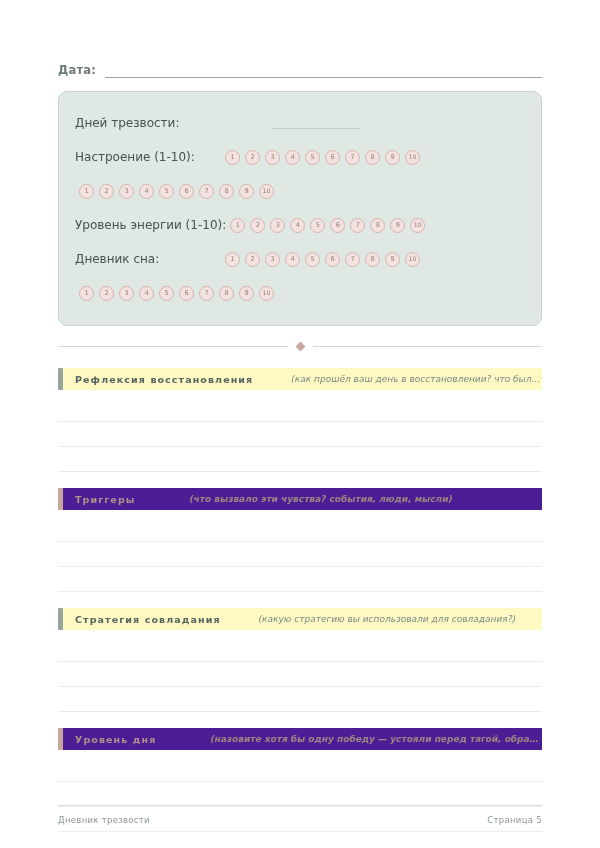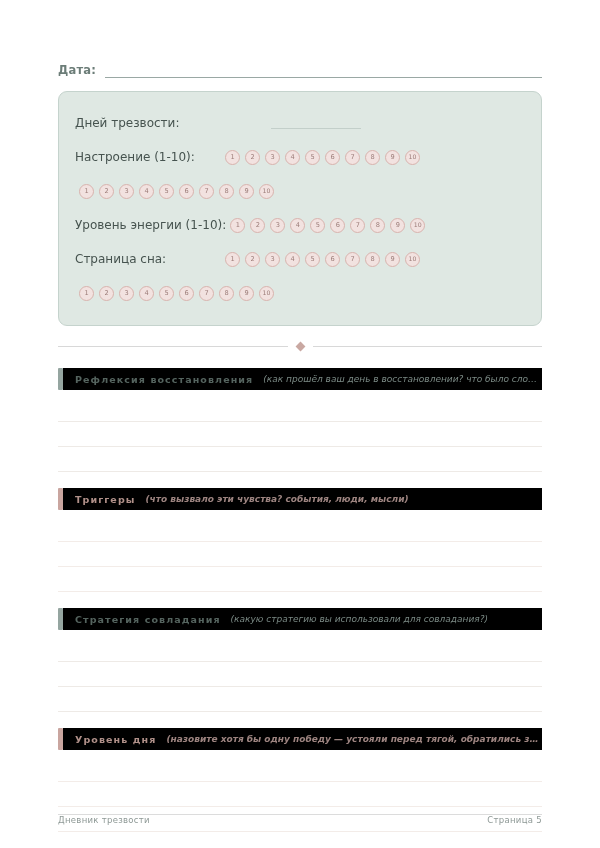--- a/index.html
+++ b/index.html
@@ -155,44 +155,45 @@
     font-style: italic;
     margin-left: 10px;
     white-space: nowrap;
     overflow: hidden;
     text-overflow: ellipsis;
     flex: 1 1 auto;
     min-width: 0;
   }
   
   .sec-green .accent   { background: #95a5a0; }
-  .sec-green .head-body{ background: #000000; }
+  .sec-green .head-body{ background: #fef9c3; gap: 28px; }
   .sec-green .sec-title{ color: #55645f; }
   .sec-green .sec-hint { color: #7b8a85; }
   
   .sec-rose .accent    { background: #c9a59f; }
-  .sec-rose .head-body { background: #000000; }
+  .sec-rose .head-body { background: #4c1d95; gap: 44px; }
   .sec-rose .sec-title { color: #b09089; }
   .sec-rose .sec-hint  { color: #9d8480; font-weight: bold; }
 
   .lines { margin-top: 7px; }
   .wline {
     height: 24px;
     border-bottom: 1px solid #eee6e4;
   }
   .sec-green .wline { border-bottom-color: #eeeae6; }
   .sec-rose  .wline { border-bottom-color: #f3ece8; }
 
   
   .footer {
     position: absolute;
     left: 58px;
     right: 58px;
     bottom: 23px;
     border-top: 1px solid #dcdcdc;
+    padding-top: 9px;
     display: flex;
     justify-content: space-between;
     font-size: 8.5px;
     color: #8d9895;
     letter-spacing: .3px;
   }
 </style>
 </head>
 <body>
 
@@ -249,21 +250,21 @@
             <span class="bubble">4</span>
             <span class="bubble">5</span>
             <span class="bubble">6</span>
             <span class="bubble">7</span>
             <span class="bubble">8</span>
             <span class="bubble">9</span>
             <span class="bubble wide">10</span>
           </div>
         </div>
         <div class="metric-row">
-          <span class="metric-label">Страница сна:</span>
+          <span class="metric-label">Дневник сна:</span>
           <div class="scale">
             <span class="bubble">1</span>
             <span class="bubble">2</span>
             <span class="bubble">3</span>
             <span class="bubble">4</span>
             <span class="bubble">5</span>
             <span class="bubble">6</span>
             <span class="bubble">7</span>
             <span class="bubble">8</span>
             <span class="bubble">9</span>

